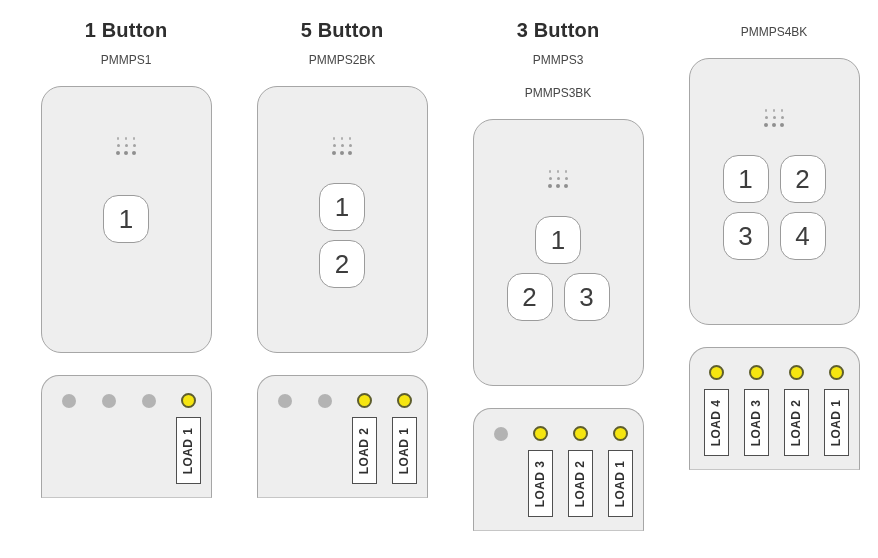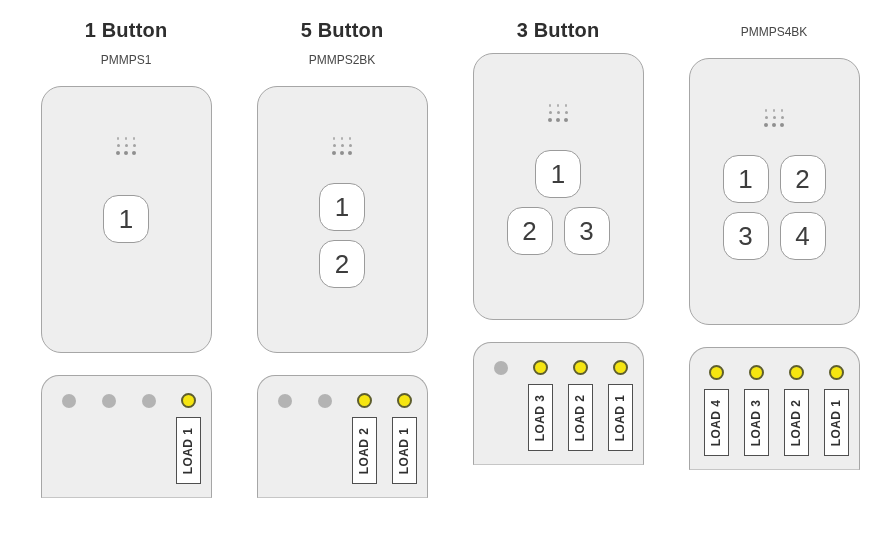--- a/index.html
+++ b/index.html
@@ -197,20 +197,22 @@
             <div class="load-label">
               <span class="load-label-text">LOAD 1</span>
             </div>
           </div>
         </div>
     </div>
   </div>
 
   <div class="column">
     <div class="col-title">3 Button</div>
+    <div class="model">PMMPS3</div>
+    <div class="model">PMMPS3BK</div>
     <div class="faceplate">
       <div class="sensor">
           <span class="dot r1"></span>
           <span class="dot r1"></span>
           <span class="dot r1"></span>
           <span class="dot r2"></span>
           <span class="dot r2"></span>
           <span class="dot r2"></span>
           <span class="dot r3"></span>
           <span class="dot r3"></span>

